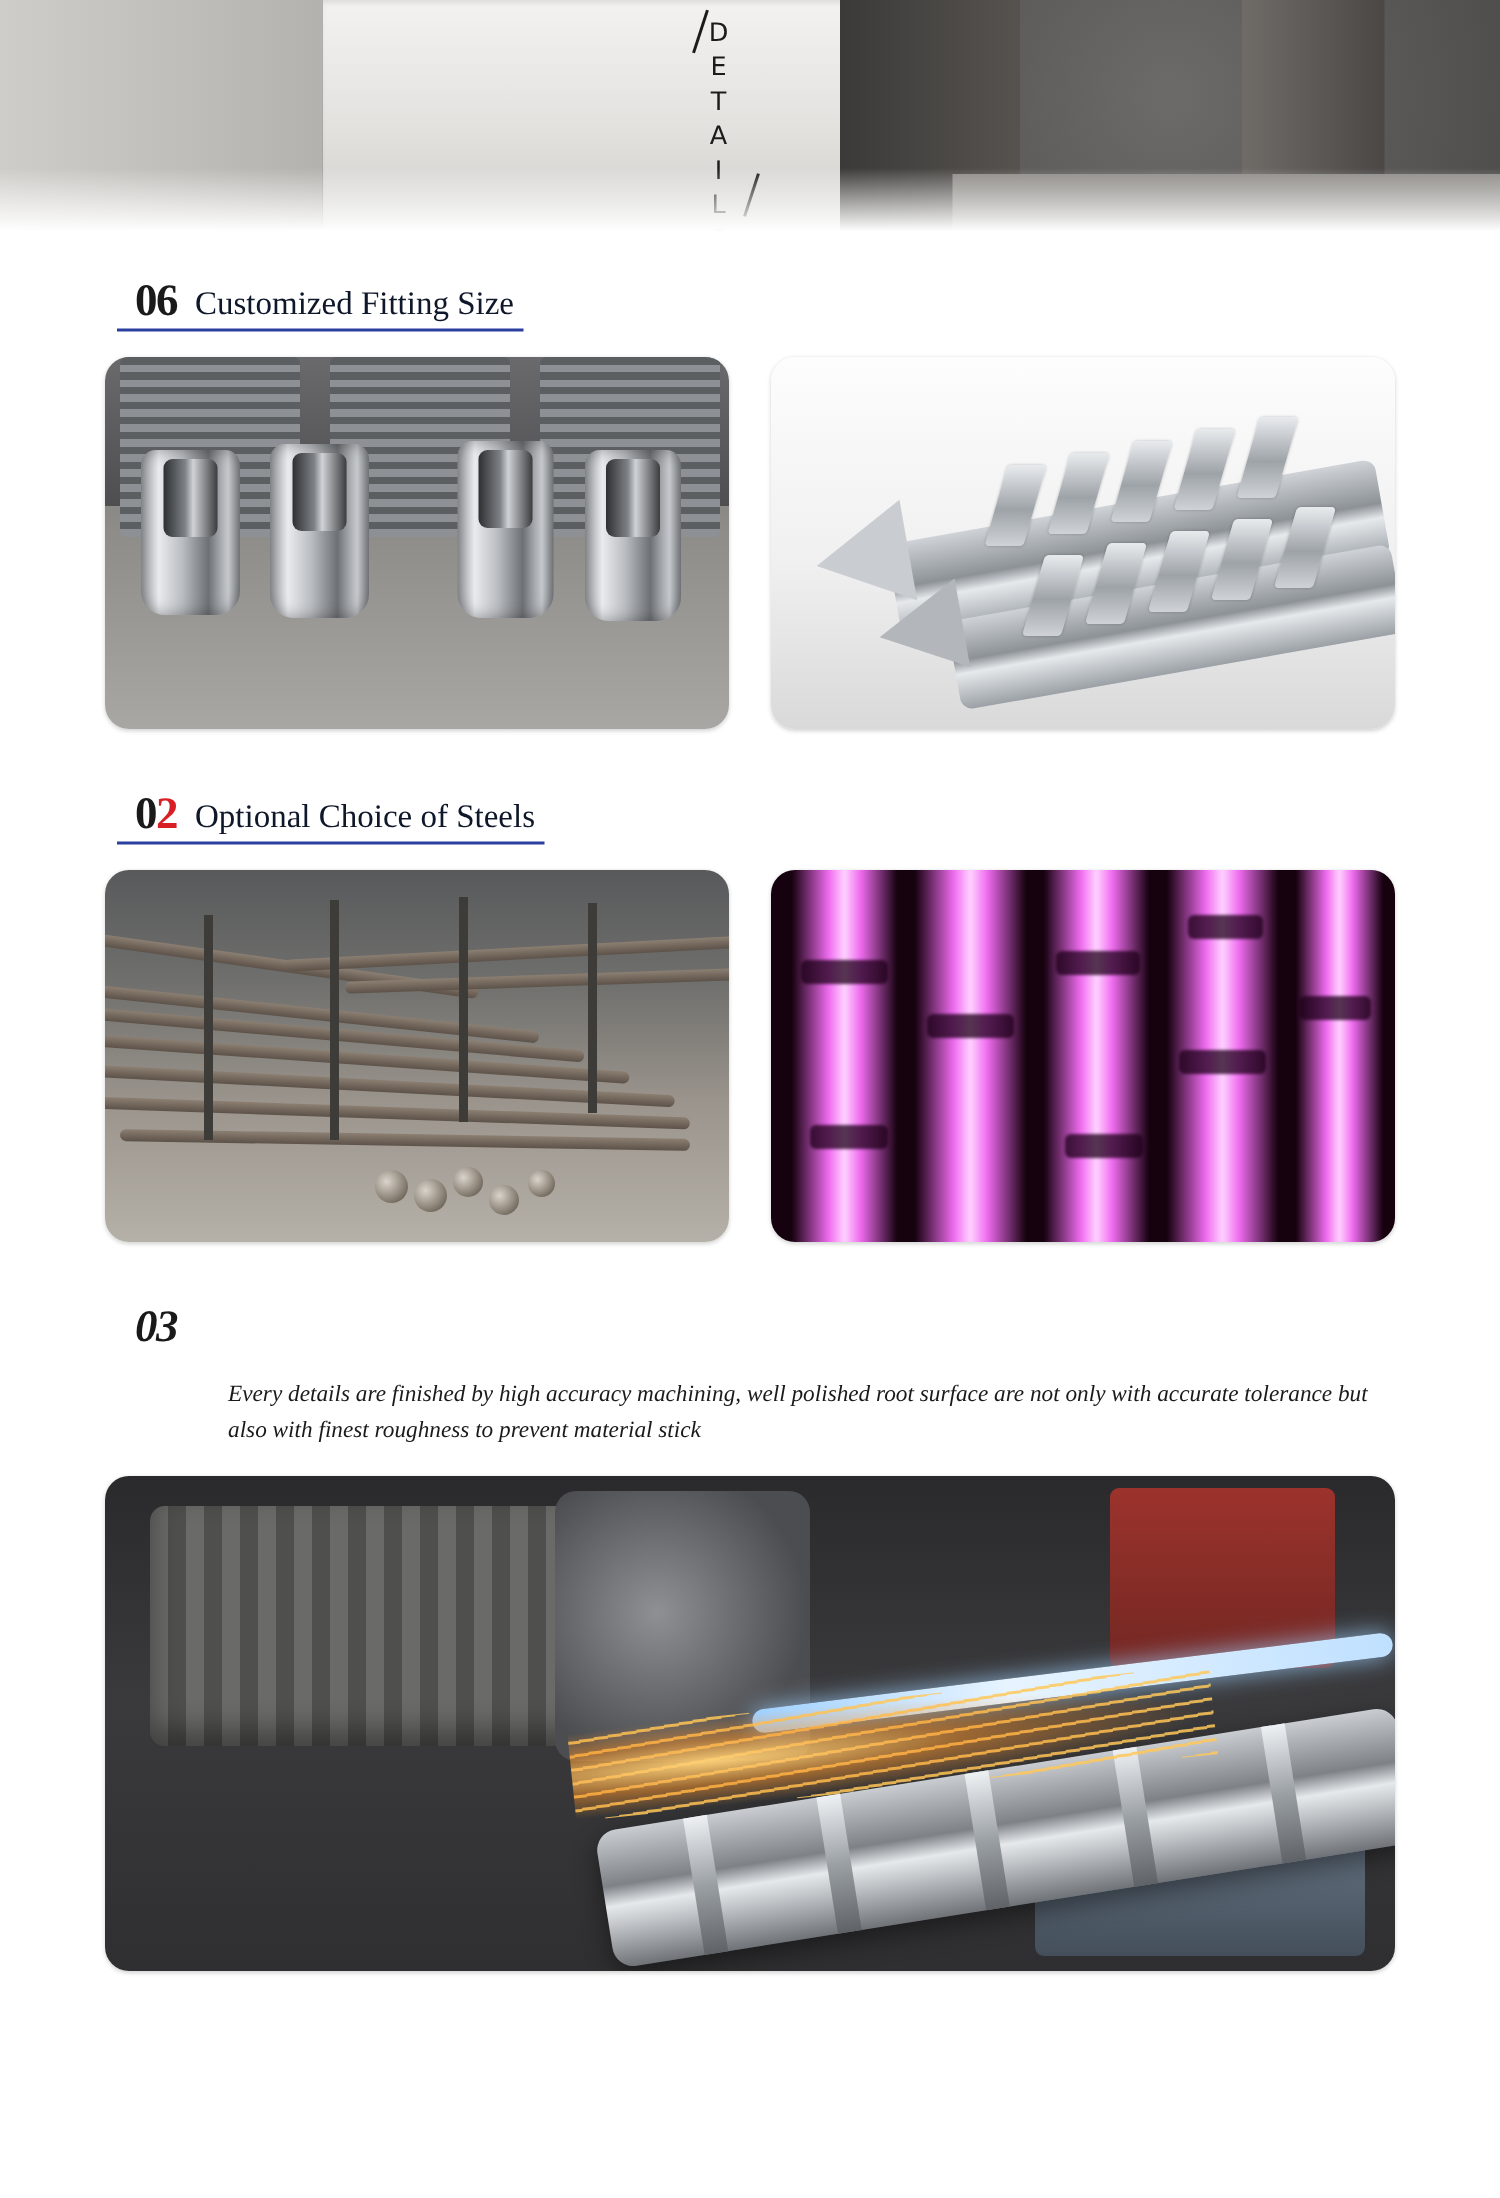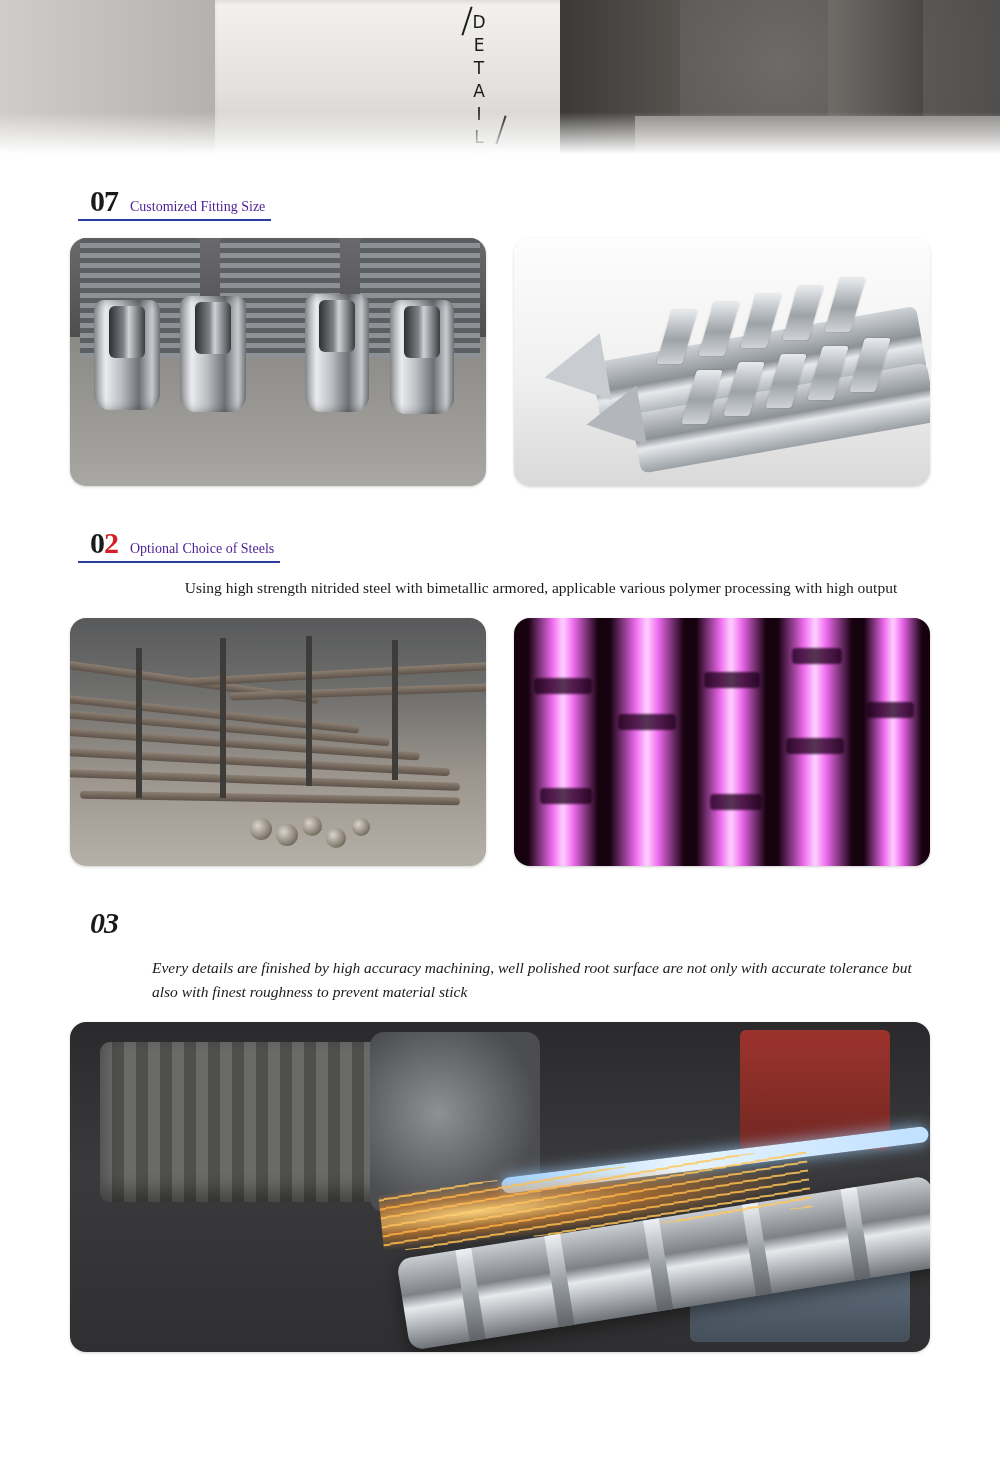--- a/index.html
+++ b/index.html
@@ -99,22 +99,22 @@
   .sec-num {
     font-family: "Liberation Serif", serif;
     font-size: 30px;
     font-weight: bold;
     line-height: 1;
     letter-spacing: -1px;
     color: #1a1a1a;
   }
   .sec-num .red { color: #d81f26; }
   .sec-title {
-    font-size: 14px;
-    color: #4c1d95;
+    font-size: 22px;
+    color: #0f172a;
     line-height: 1.1;
     padding-bottom: 2px;
     position: relative;
   }
   .sec-title::after {
     content: "";
     position: absolute;
     left: -52px;
     right: -6px;
     bottom: -5px;
@@ -283,21 +283,21 @@
   <div class="banner-slash slash-top"></div>
   <div class="banner-slash slash-bot"></div>
   <div class="banner-title">DETAILS</div>
   <div class="banner-fade"></div>
 </div>
 
 <div class="content">
 
   <section style="margin-top:26px;">
     <div class="sec-head">
-      <div class="sec-num">07</div>
+      <div class="sec-num">06</div>
       <div class="sec-title">Customized Fitting Size</div>
     </div>
 
     <div class="photo-row">
       <div class="photo half p-barrels">
         <div class="disc" style="left:10px;width:120px;"></div>
         <div class="disc" style="left:150px;width:120px;"></div>
         <div class="disc" style="left:290px;width:120px;"></div>
         <div class="cyl" style="left:24px;top:62px;width:66px;height:110px;"></div>
         <div class="cyl" style="left:110px;top:58px;width:66px;height:116px;"></div>
@@ -317,26 +317,25 @@
         <div class="flight" style="left:318px;top:40px;"></div>
         <div class="flight" style="left:175px;top:132px;"></div>
         <div class="flight" style="left:217px;top:124px;"></div>
         <div class="flight" style="left:259px;top:116px;"></div>
         <div class="flight" style="left:301px;top:108px;"></div>
         <div class="flight" style="left:343px;top:100px;"></div>
       </div>
     </div>
   </section>
 
-  <section style="margin-top:42px;text-align:center;">
+  <section style="margin-top:42px;">
     <div class="sec-head">
       <div class="sec-num"><span>0</span><span class="red">2</span></div>
       <div class="sec-title">Optional Choice of Steels</div>
     </div>
-    <p class="sec-desc">Using high strength nitrided steel with bimetallic armored, applicable various polymer processing with high output</p>
 
     <div class="photo-row">
       <div class="photo half p-steel">
         <div class="bar" style="left:-10px;top:92px;width:300px;transform:rotate(6deg);"></div>
         <div class="bar" style="left:-10px;top:106px;width:330px;transform:rotate(5deg);"></div>
         <div class="bar" style="left:-10px;top:122px;width:360px;transform:rotate(4deg);"></div>
         <div class="bar" style="left:-10px;top:140px;width:390px;transform:rotate(3deg);"></div>
         <div class="bar" style="left:-10px;top:158px;width:400px;transform:rotate(2deg);"></div>
         <div class="bar" style="left:10px;top:176px;width:380px;transform:rotate(1deg);"></div>
         <div class="bar" style="left:-10px;top:60px;width:260px;transform:rotate(8deg);"></div>

